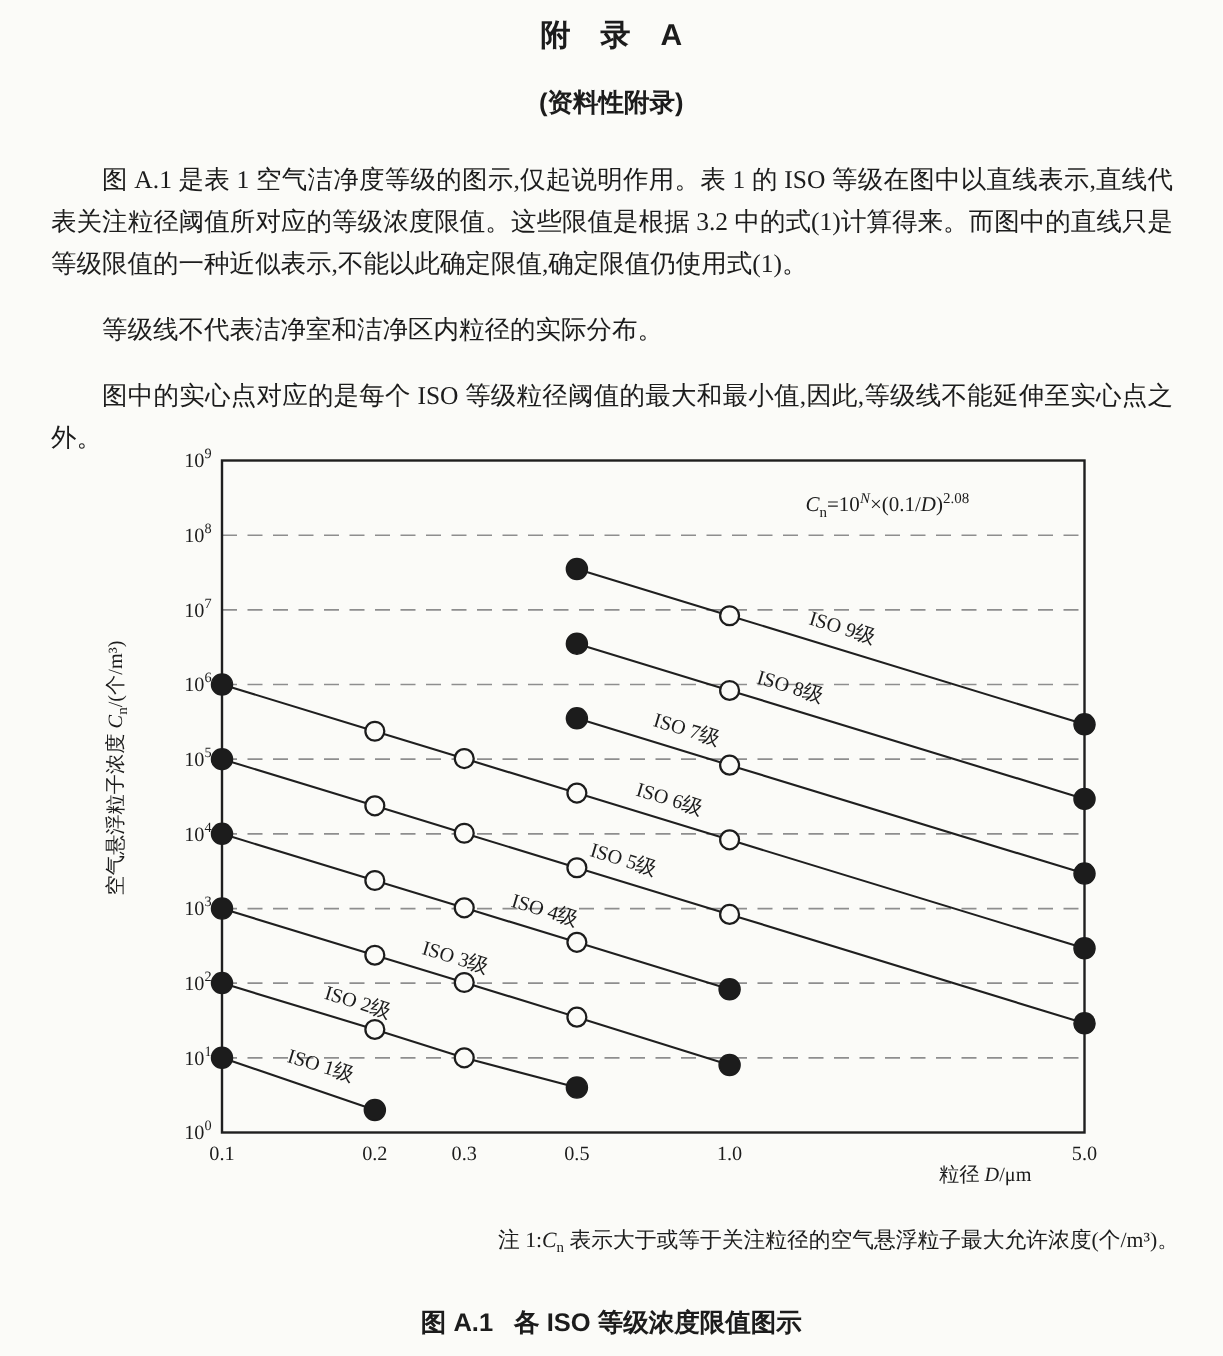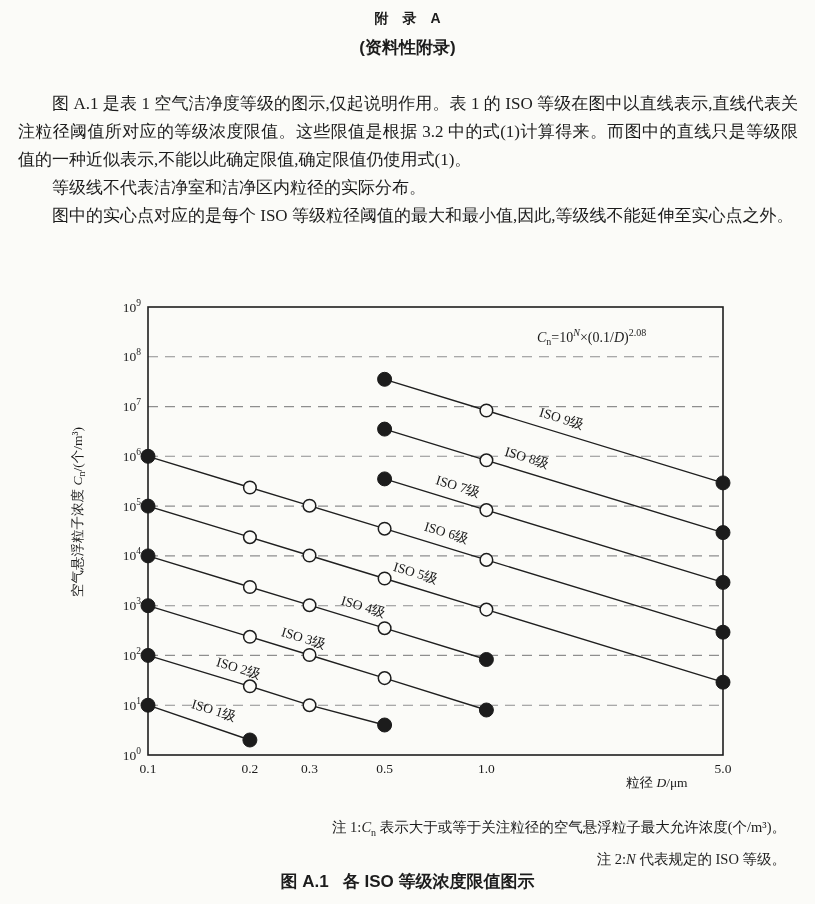--- a/index.html
+++ b/index.html
@@ -1,25 +1,25 @@
 <!DOCTYPE html>
 <html><head>
 <meta charset="utf-8">
 <style>
   html,body{margin:0;padding:0;}
   .page{position:relative;width:815px;height:904px;background:#fbfbf8;color:#1c1c1c;
         font-family:"Liberation Serif","DejaVu Serif",serif;overflow:hidden;}
   .titles{position:absolute;top:6px;left:0;width:100%;text-align:center;
           font-family:"Liberation Sans","DejaVu Sans",sans-serif;font-weight:bold;}
-  .title1{font-size:14px;margin:4px 0 8px 0;}
+  .title1{font-size:20px;margin:4px 0 20px 0;}
   .title2{font-size:17px;margin:6px 0;}
   .title3{font-size:16px;margin:6px 0;}
   .body-text{position:absolute;top:90px;left:18px;width:780px;font-size:17px;
              line-height:28px;text-align:justify;}
-  .body-text p{margin:0;text-indent:2em;}
+  .body-text p{margin:16px;text-indent:2em;}
   .chart{position:absolute;top:280px;left:0;width:815px;height:520px;}
   #chart-svg{position:absolute;left:0;top:0;}
   #chart-svg text{font-family:"Liberation Serif","DejaVu Serif",serif;}
   .formula{position:absolute;left:537px;top:47px;font-size:14px;white-space:nowrap;}
   .formula i{font-style:italic;}
   sub{font-size:10px;}
   sup{font-size:10px;}
   .ytitle{position:absolute;left:78px;top:232px;transform:translate(-50%,-50%) rotate(-90deg);
           font-size:13.5px;white-space:nowrap;}
   .xtitle{position:absolute;left:626px;top:494px;font-size:13.5px;white-space:nowrap;}
@@ -149,18 +149,17 @@
 
     <div class="formula"><i>C</i><sub>n</sub><span>=10</span><sup><i>N</i></sup><span>×(0.1/</span><i>D</i><span>)</span><sup>2.08</sup></div>
 
     <div class="ytitle"><span>空气悬浮粒子浓度 </span><i>C</i><sub>n</sub><span>/(个/m³)</span></div>
 
     <div class="xtitle"><span>粒径 </span><i>D</i><span>/μm</span></div>
   </div>
 
   <div class="notes">
     <div><span>注 1:</span><i>C</i><sub>n</sub><span> 表示大于或等于关注粒径的空气悬浮粒子最大允许浓度(个/m³)。</span></div>
-    <div><span>注 2:</span><i>N</i><span> 代表规定的 ISO 等级。</span></div>
   </div>
 
   <div class="caption"><span class="cap-prefix">图 A.1</span><span>各 ISO 等级浓度限值图示</span></div>
 
 </div>
 
 </body></html>

